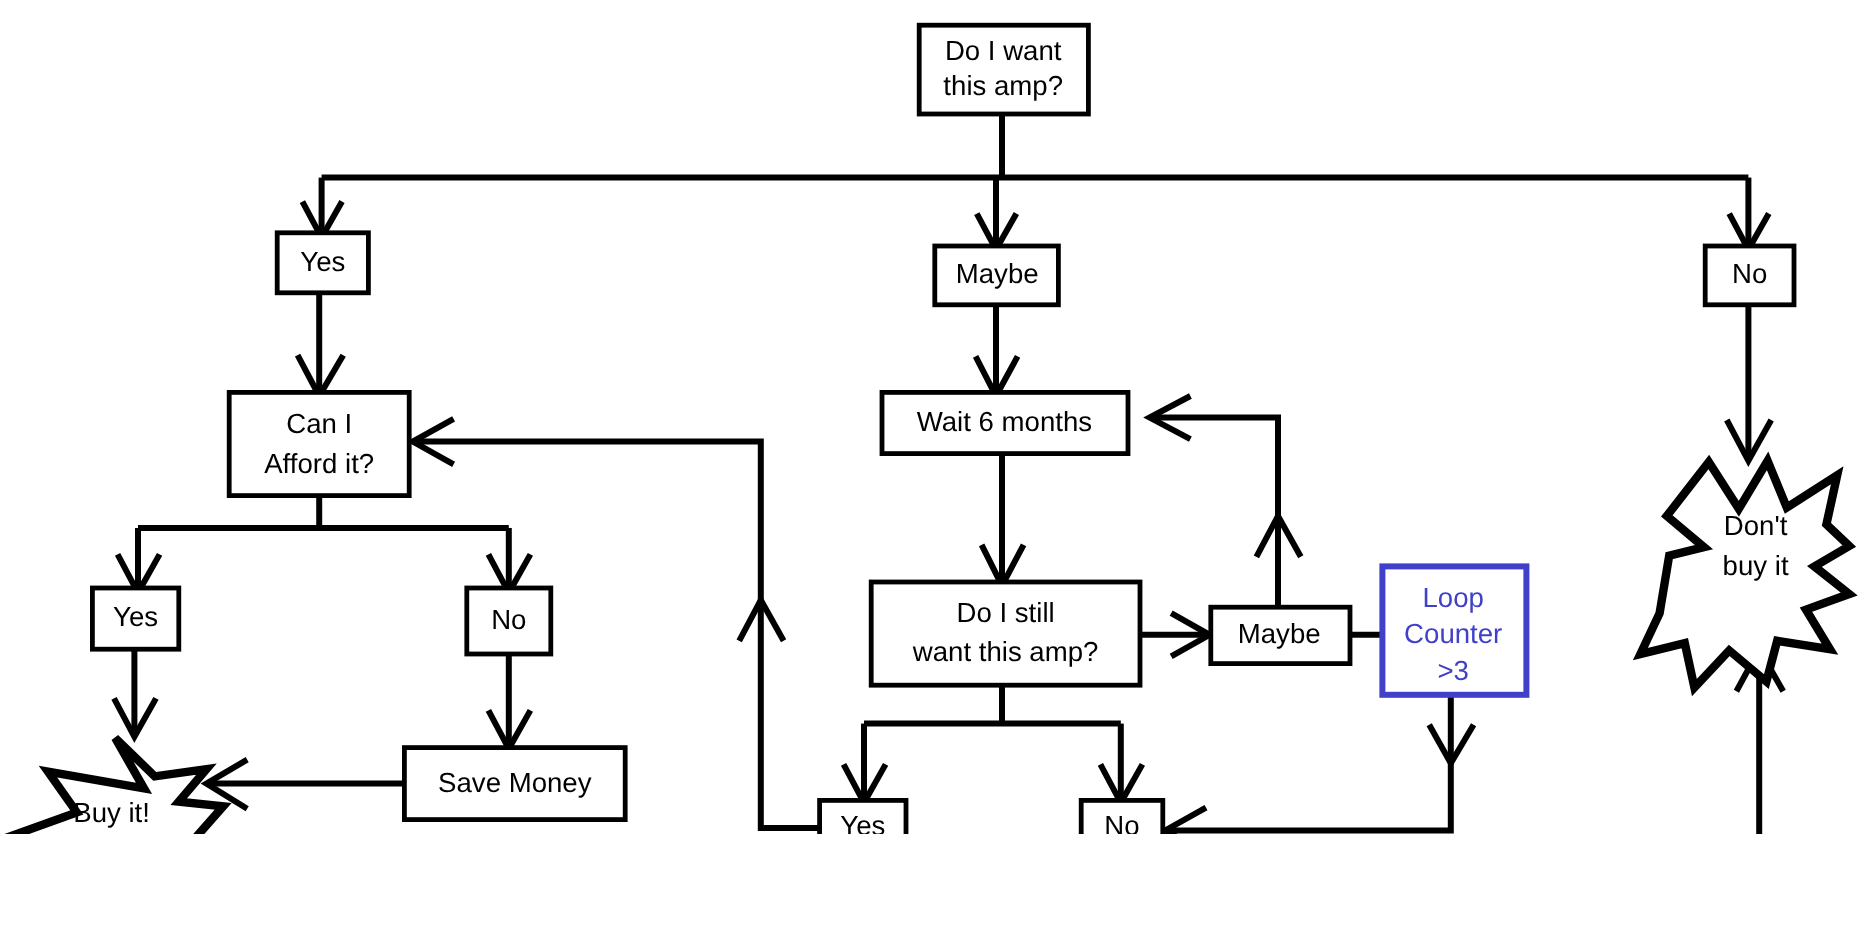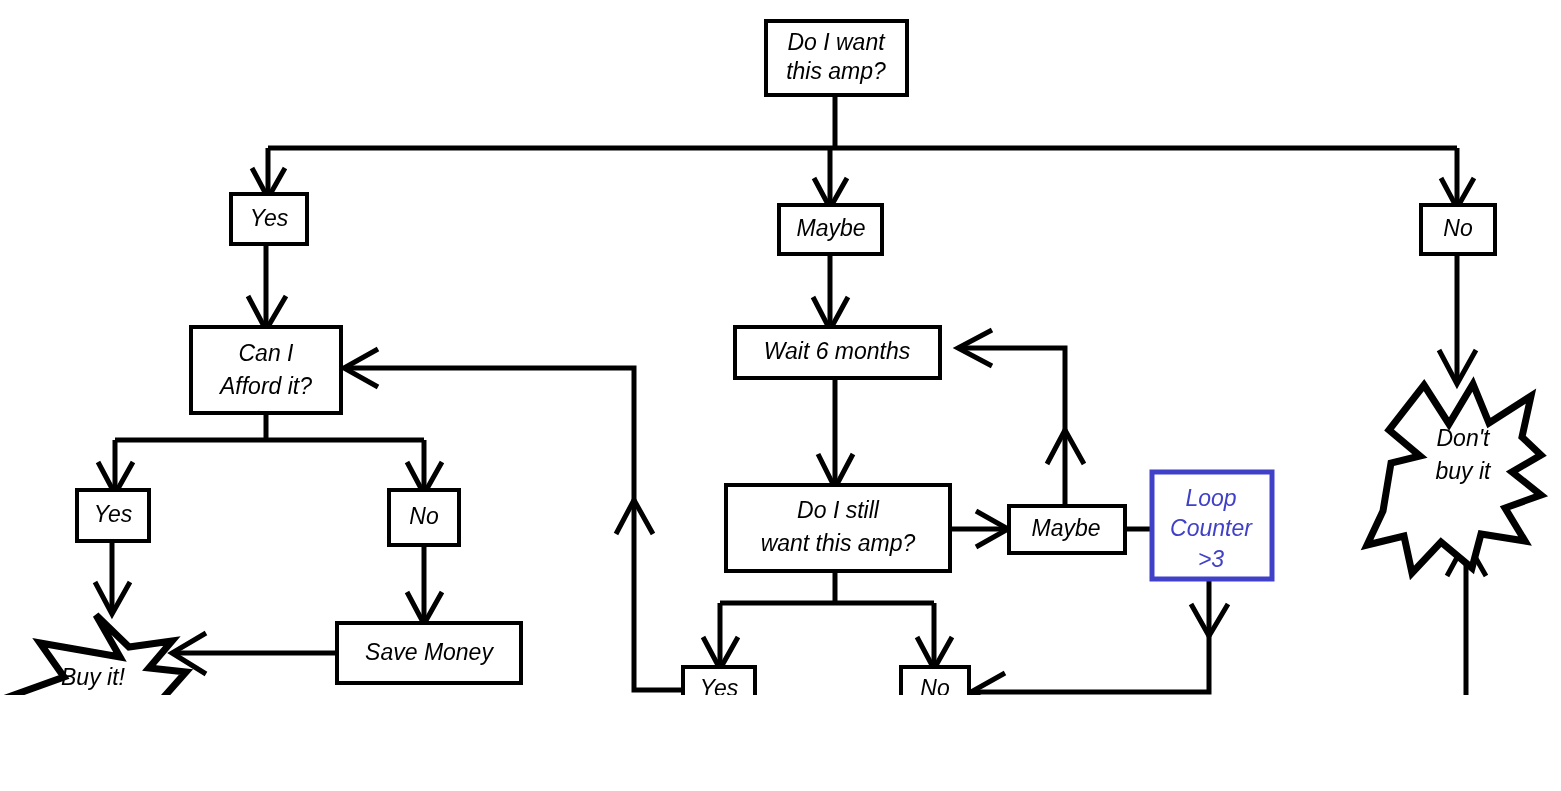--- a/index.html
+++ b/index.html
@@ -9,21 +9,20 @@
   }
   body {
     font-family: "Liberation Sans", sans-serif;
   }
   #canvas-wrap {
     position: relative;
     width: 1561px;
     height: 695px;
     background: #ffffff;
     overflow: hidden;
-    font-style: italic;
   }
   svg#flow {
     position: absolute;
     top: 0;
     left: 0;
     width: 1561px;
     height: 791px;
     display: block;
   }
   .node-box {

